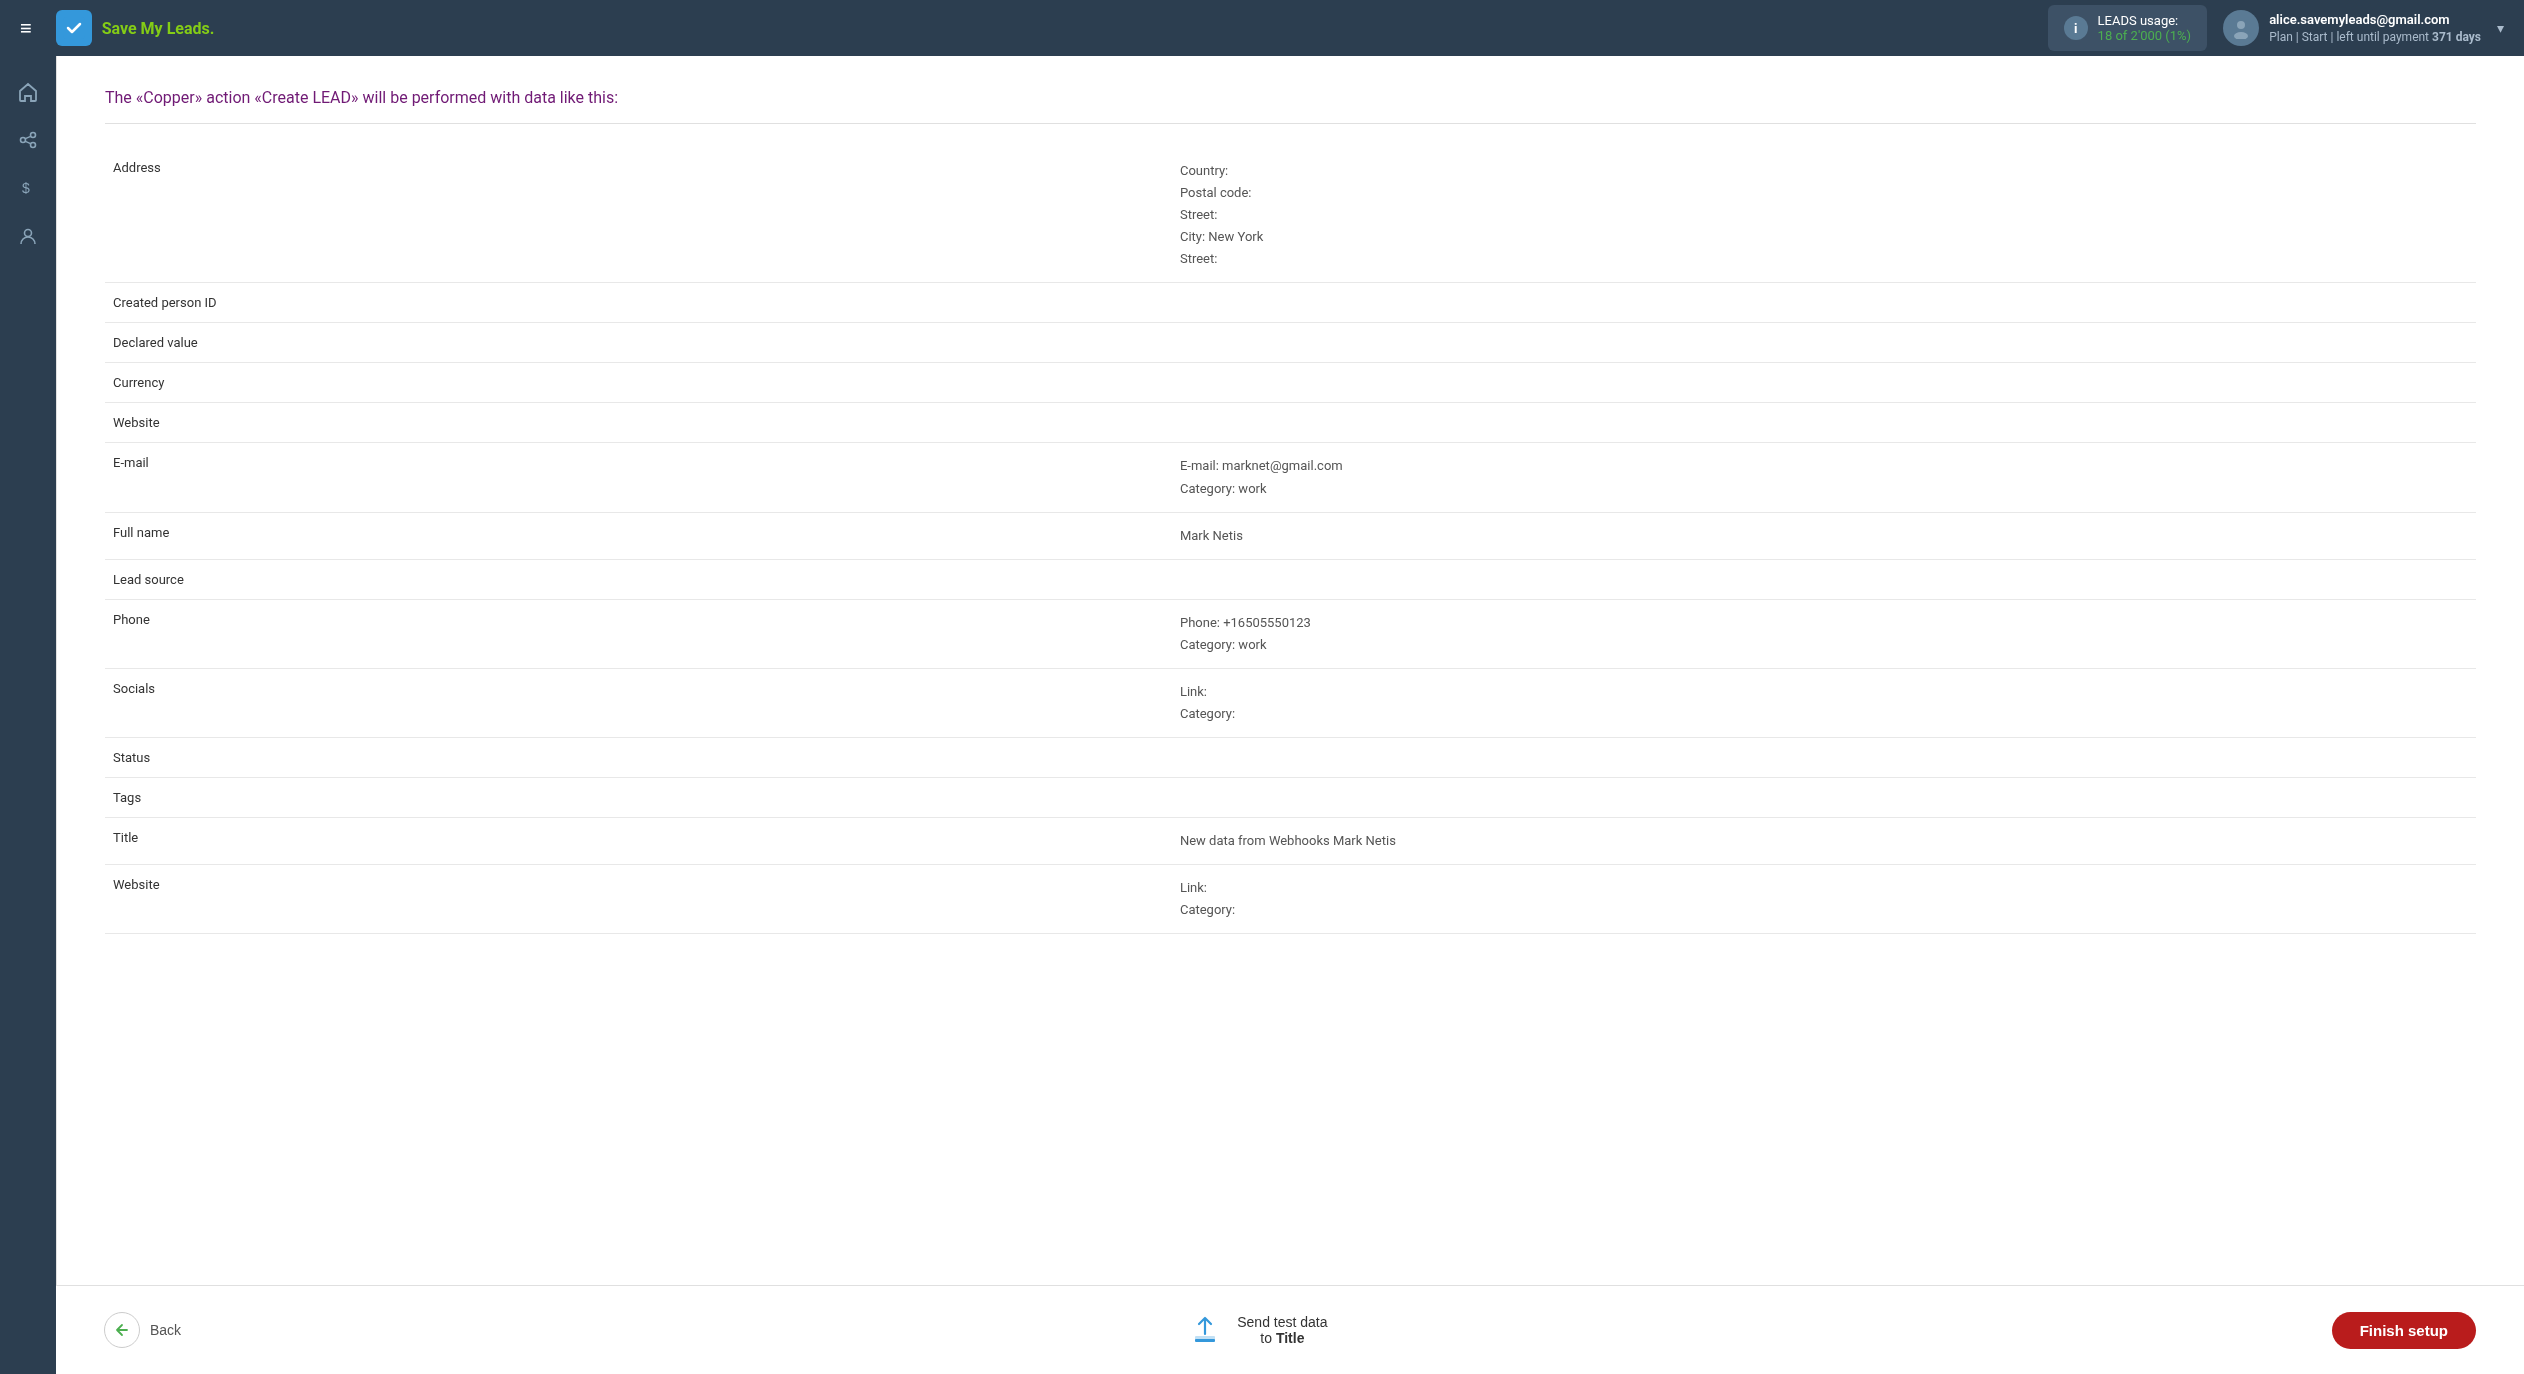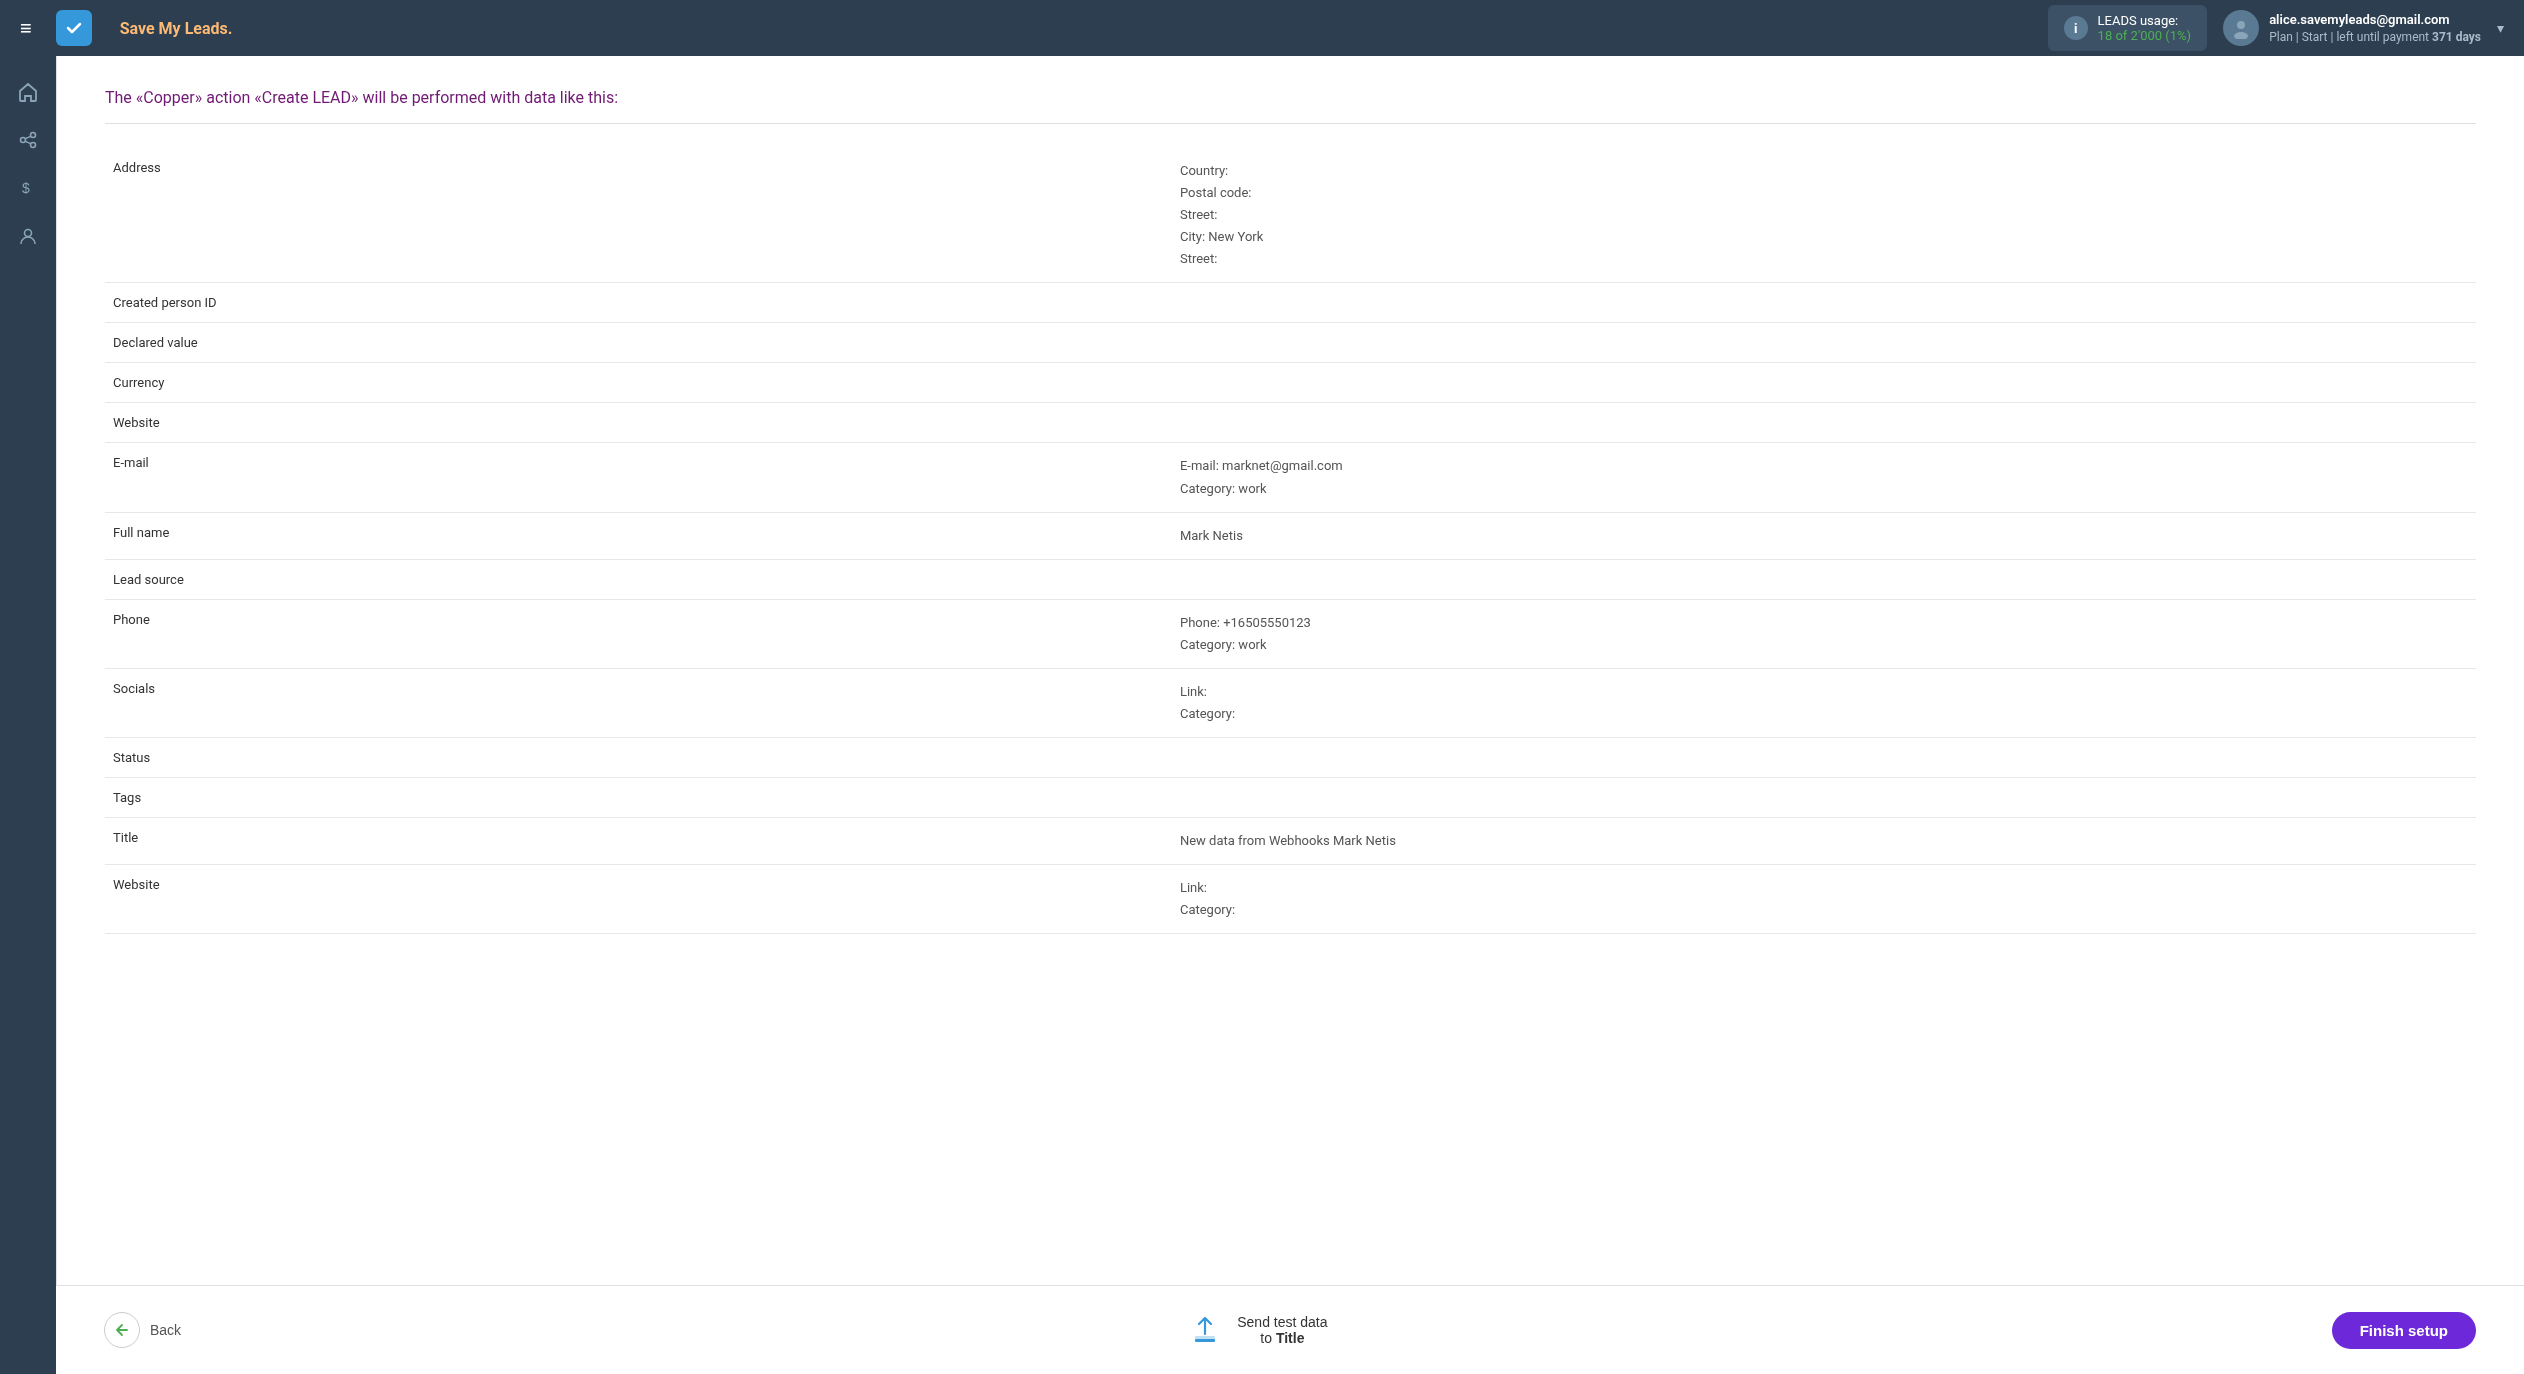--- a/index.html
+++ b/index.html
@@ -11,22 +11,22 @@
       display: flex;
       align-items: center;
       padding: 0 20px;
       height: 56px;
       flex-shrink: 0;
       gap: 16px;
     }
     .header-logo {
       display: flex;
       align-items: center;
-      gap: 28px;
-      color: #fdba74;
+      gap: 10px;
+      color: #84cc16;
       font-weight: 700;
       font-size: 16px;
       text-decoration: none;
     }
     .logo-icon {
       width: 36px;
       height: 36px;
       background: #3498db;
       border-radius: 6px;
       display: flex;
@@ -224,21 +224,21 @@
     .btn-send-test-icon {
       width: 40px;
       height: 40px;
       display: flex;
       align-items: center;
       justify-content: center;
       color: #3498db;
       font-size: 22px;
     }
     .btn-finish {
-      background: #6d28d9;
+      background: #b91c1c;
       color: white;
       border: none;
       border-radius: 24px;
       padding: 10px 28px;
       font-size: 15px;
       font-weight: 600;
       cursor: pointer;
     }
   </style>
 </head>

